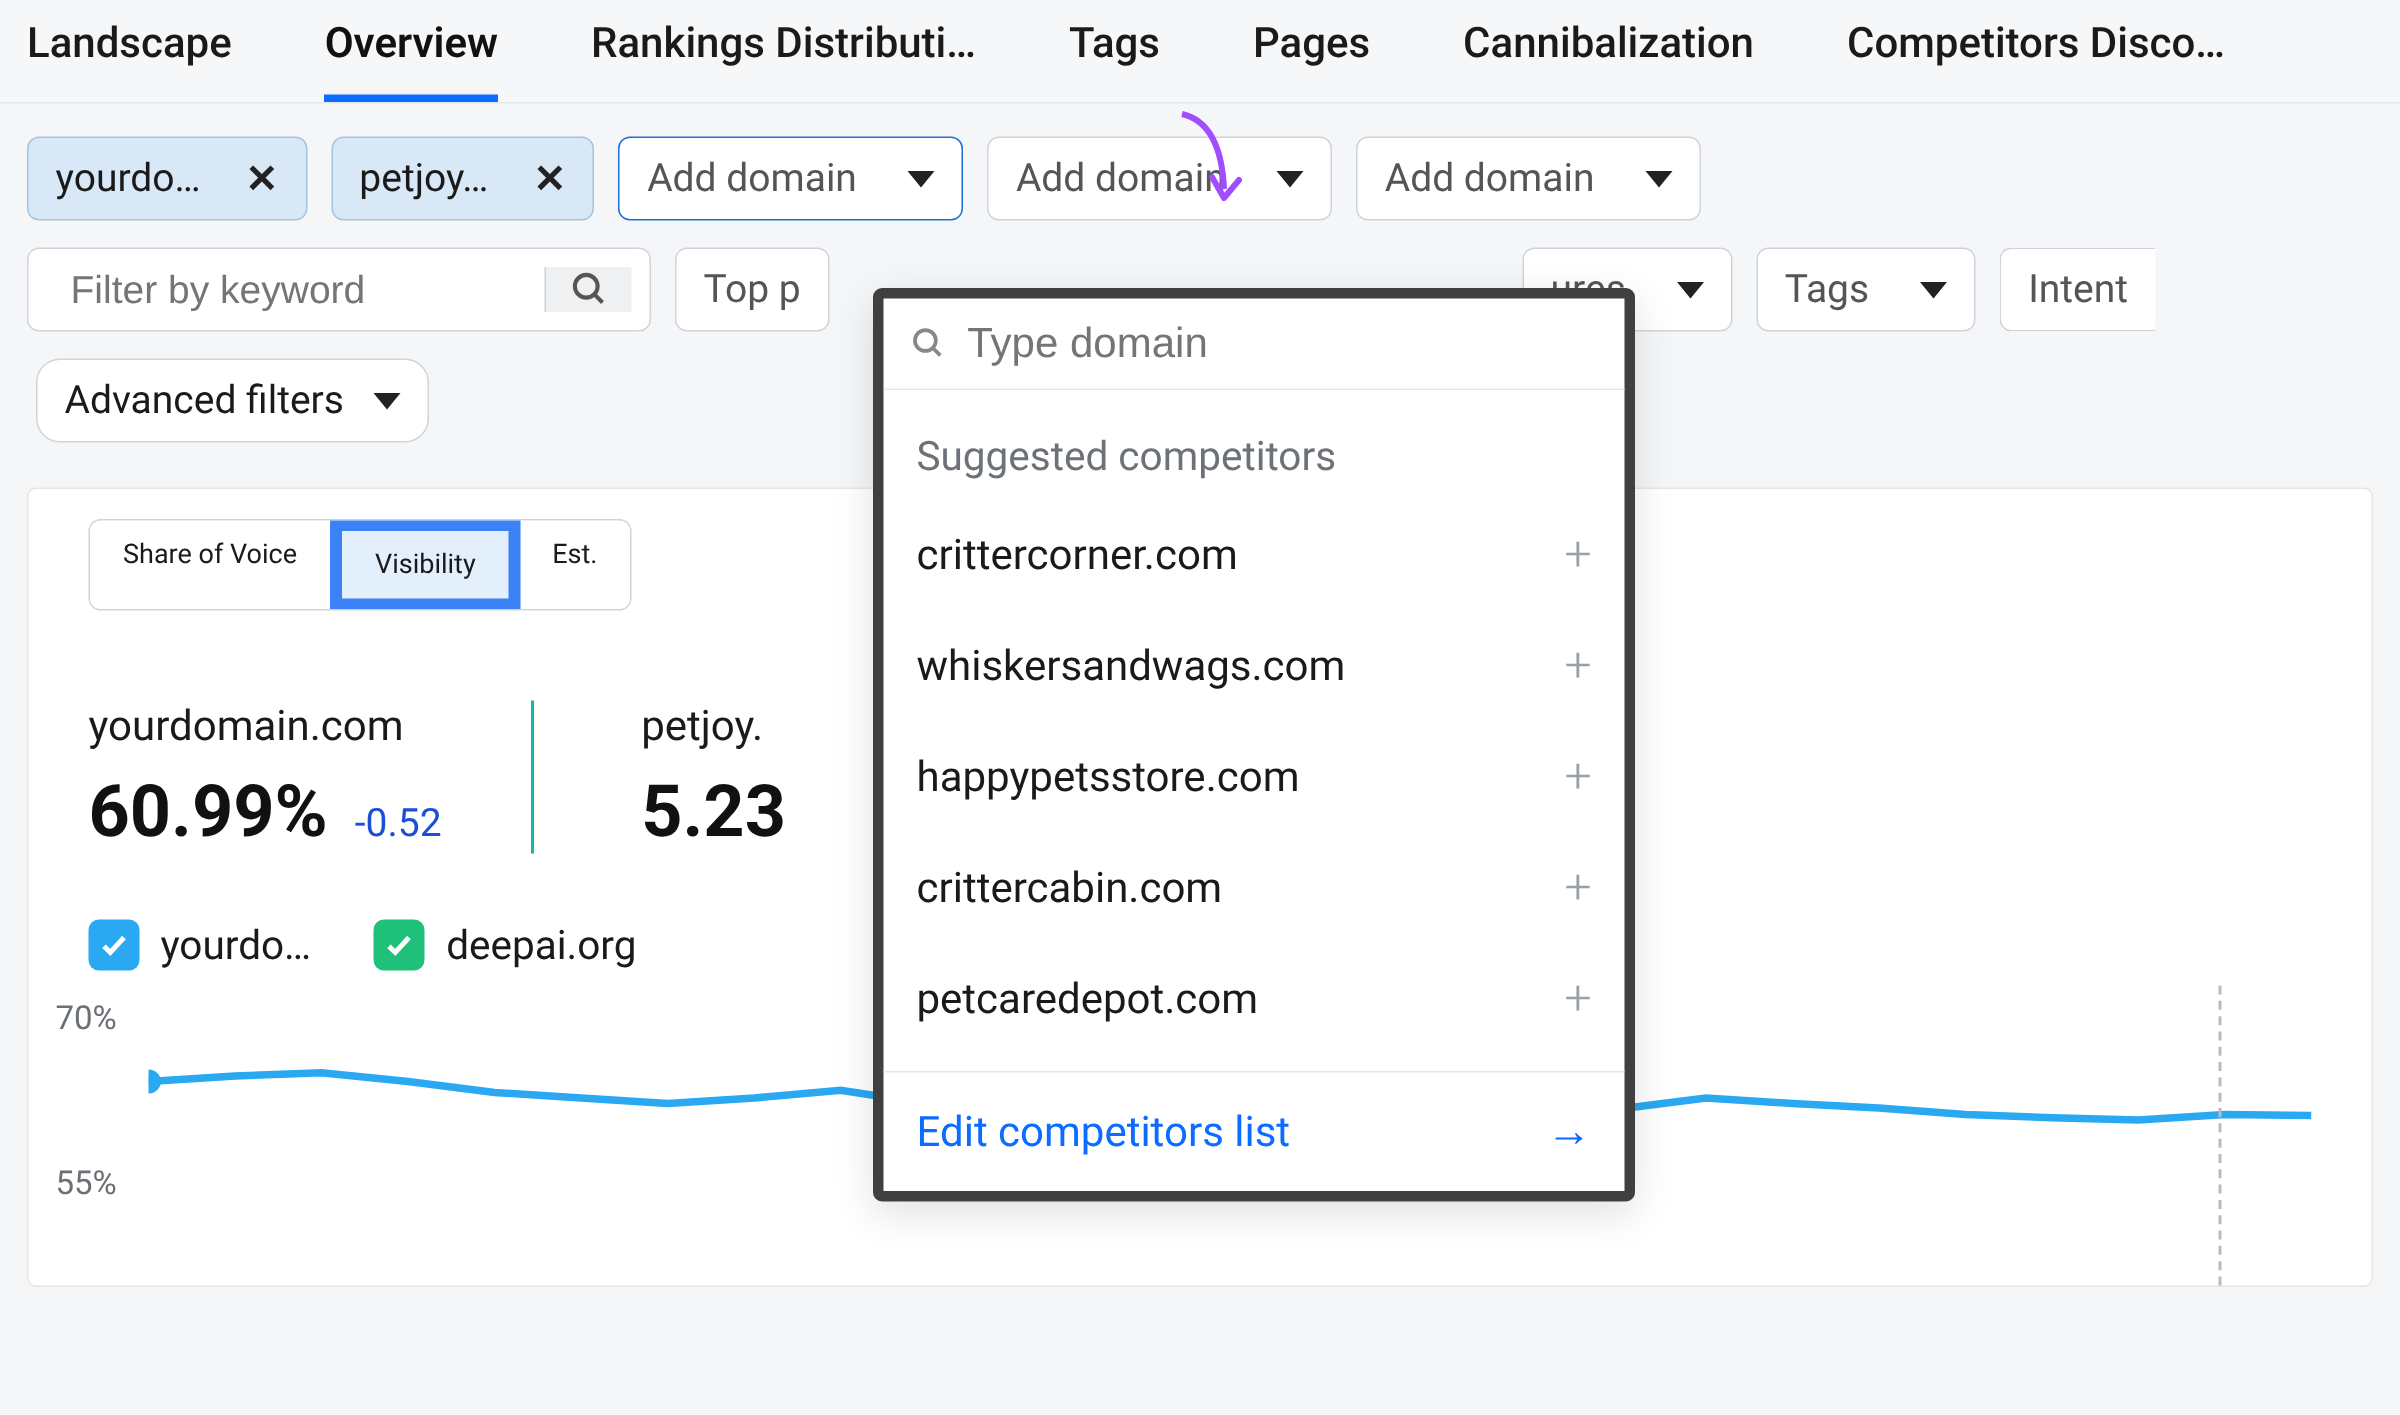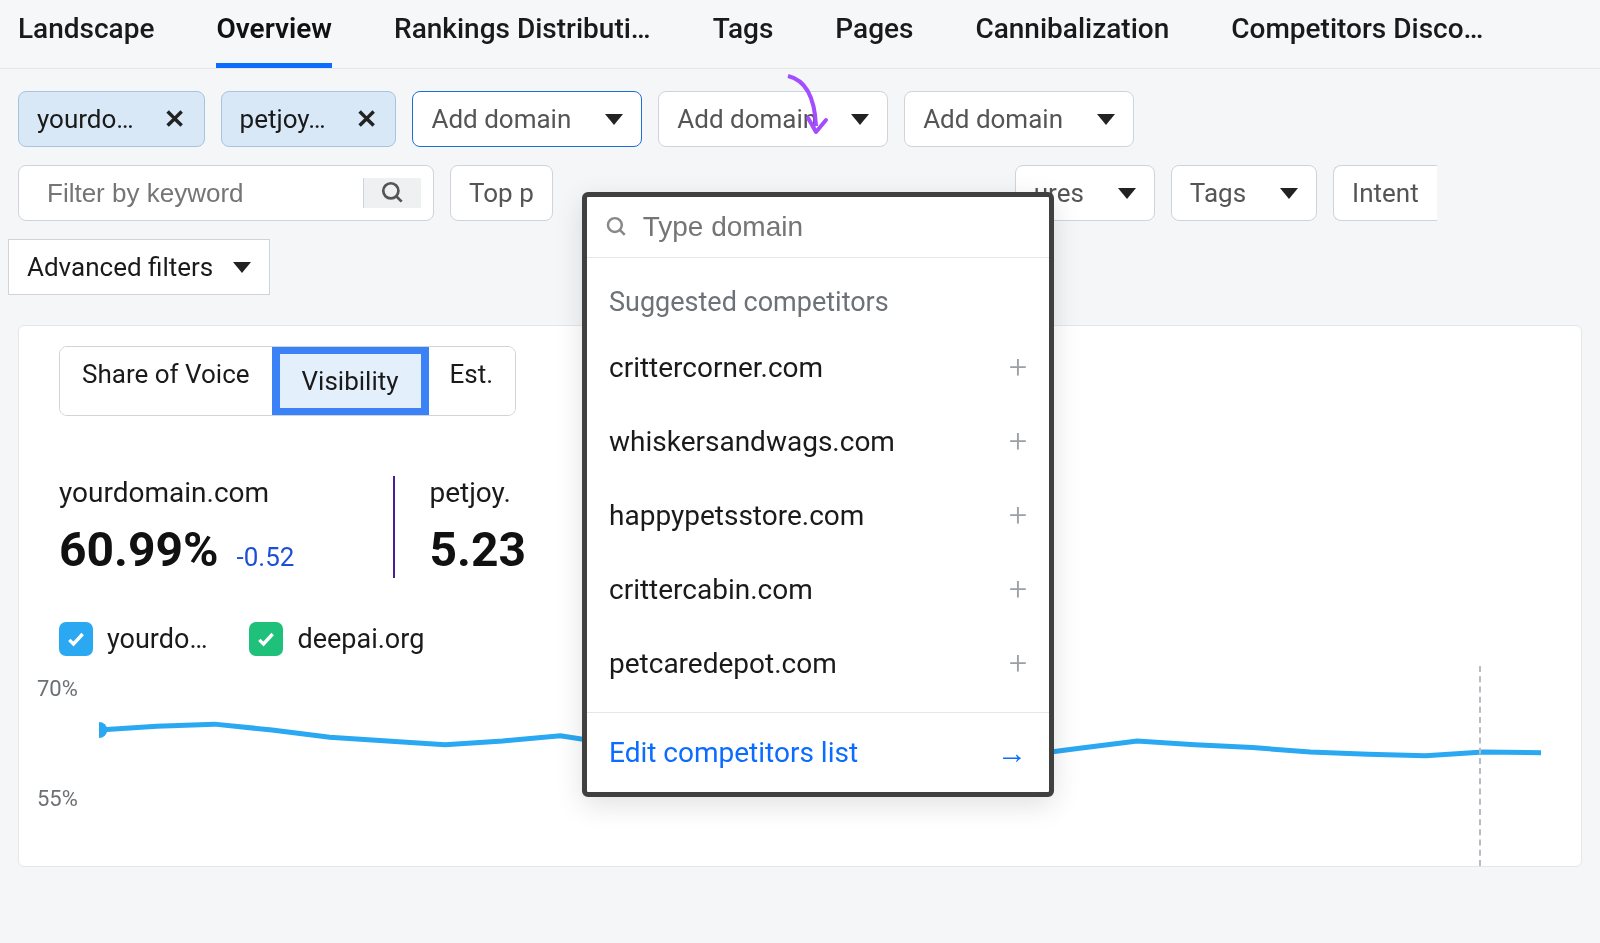--- a/index.html
+++ b/index.html
@@ -80,27 +80,27 @@
   .pill-input .search-btn {
     width: 58px; height: 100%;
     background: #eef0f2;
     border-left: 1px solid #cfd4da;
     display: flex; align-items: center; justify-content: center;
     cursor: pointer;
   }
   .search-svg { width: 26px; height: 26px; }
 
   .advanced {
-    margin-left: 8px;
+    margin-left: 24px;
     margin-top: 18px;
     display: inline-flex;
     align-items: center;
     background: #fff;
     border: 1px solid #cfd4da;
-    border-radius: 0;
+    border-radius: 16px;
     height: 56px;
     padding: 0 18px;
     font-size: 26px;
     color: #1a1a1a;
     gap: 14px;
     cursor: pointer;
   }
 
   
   .card {
@@ -113,37 +113,37 @@
   }
   .seg-wrap { padding: 20px 40px 0; }
   .seg {
     display: inline-flex;
     border: 1px solid #cfd4da;
     border-radius: 8px;
     overflow: hidden;
   }
   .seg-item {
     padding: 12px 22px;
-    font-size: 26px;
+    font-size: 18px;
     color: #1a1a1a;
     cursor: pointer;
     border-right: 1px solid #cfd4da;
     background: #fff;
   }
   .seg-item:last-child { border-right: none; }
   .seg-item.active {
     background: #e4effc;
     border: 8px solid #3b82f6;
     margin: -1px;
     z-index: 1;
   }
 
   .metrics { display: flex; gap: 0; padding: 60px 40px 20px; }
   .metric { padding-right: 60px; }
-  .metric + .metric { padding-left: 34px; border-left: 2px solid #4c1d95; margin-left: 39px; }
+  .metric + .metric { padding-left: 71px; border-left: 2px solid #14b8a6; }
   .m-label { font-size: 28px; color: #1a1a1a; margin-bottom: 12px; }
   .m-val { font-size: 48px; font-weight: 700; color: #111; display: inline-block; }
   .m-delta { font-size: 26px; margin-left: 14px; }
   .m-delta.neg { color: #1d4ed8; }
 
   .legend { display: flex; gap: 42px; padding: 24px 40px 10px; }
   .legend-item { display: flex; align-items: center; gap: 14px; font-size: 27px; color: #1a1a1a; }
   .check {
     width: 34px; height: 34px; border-radius: 7px;
     display: flex; align-items: center; justify-content: center;
@@ -155,23 +155,23 @@
   
   .chart { position: relative; height: 200px; margin: 0 40px 0 80px; }
   .y-tick { position: absolute; left: -62px; font-size: 22px; color: #6b7075; }
   .chart svg { width: 100%; height: 100%; }
   .dashed-line { position: absolute; top: 0; bottom: 0; right: 60px; border-right: 2px dashed #b7bcc2; }
 
   
   .dropdown {
     position: absolute;
     top: 192px; left: 582px;
-    width: 472px;
-    background: #fff;
-    border: 5px solid #404040;
+    width: 508px;
+    background: #fff;
+    border: 7px solid #404040;
     border-radius: 6px;
     box-shadow: 0 8px 28px rgba(0,0,0,0.12);
     z-index: 50;
   }
   .dd-search {
     display: flex; align-items: center; gap: 14px;
     padding: 14px 18px; border-bottom: 1px solid #e4e6e8;
   }
   .dd-search input {
     border: none; outline: none; font-size: 28px; width: 100%;

